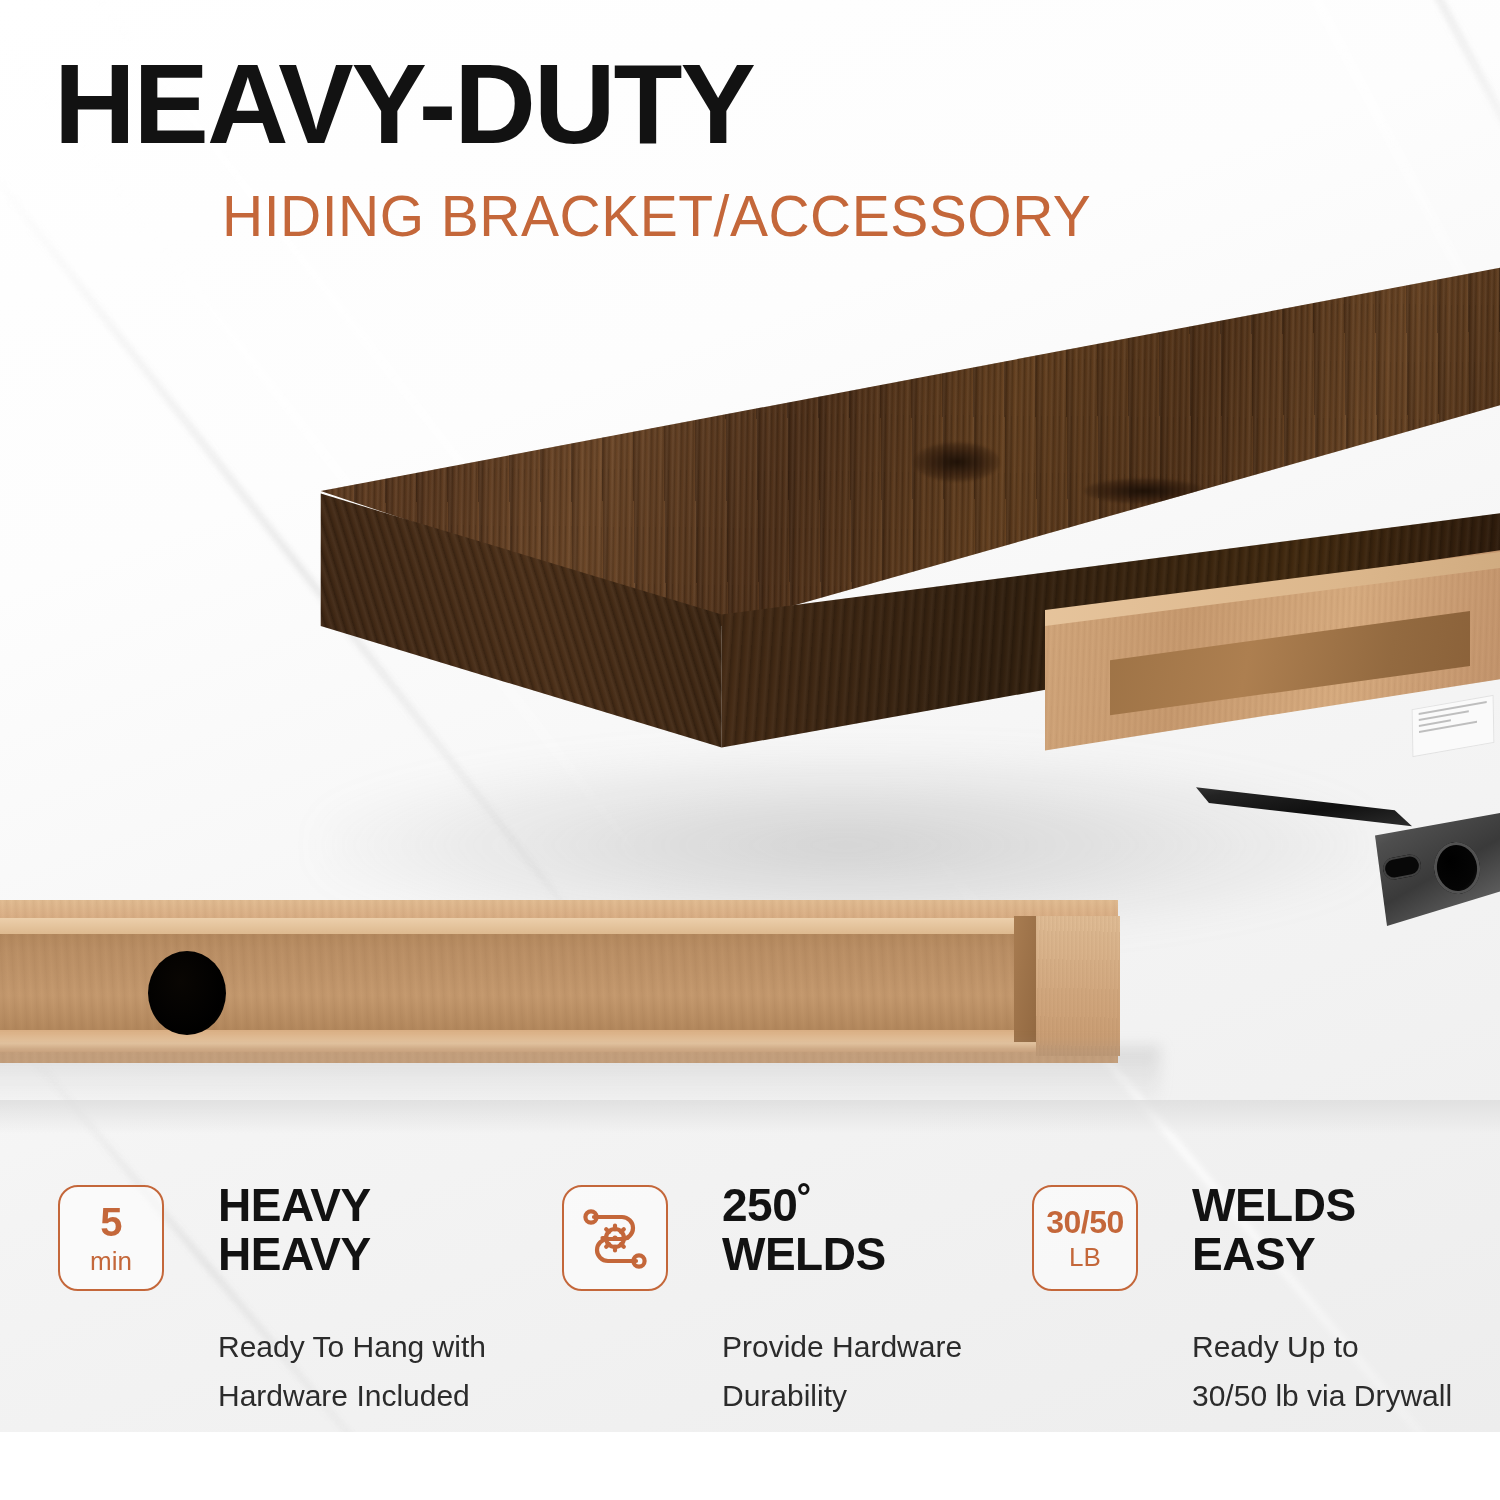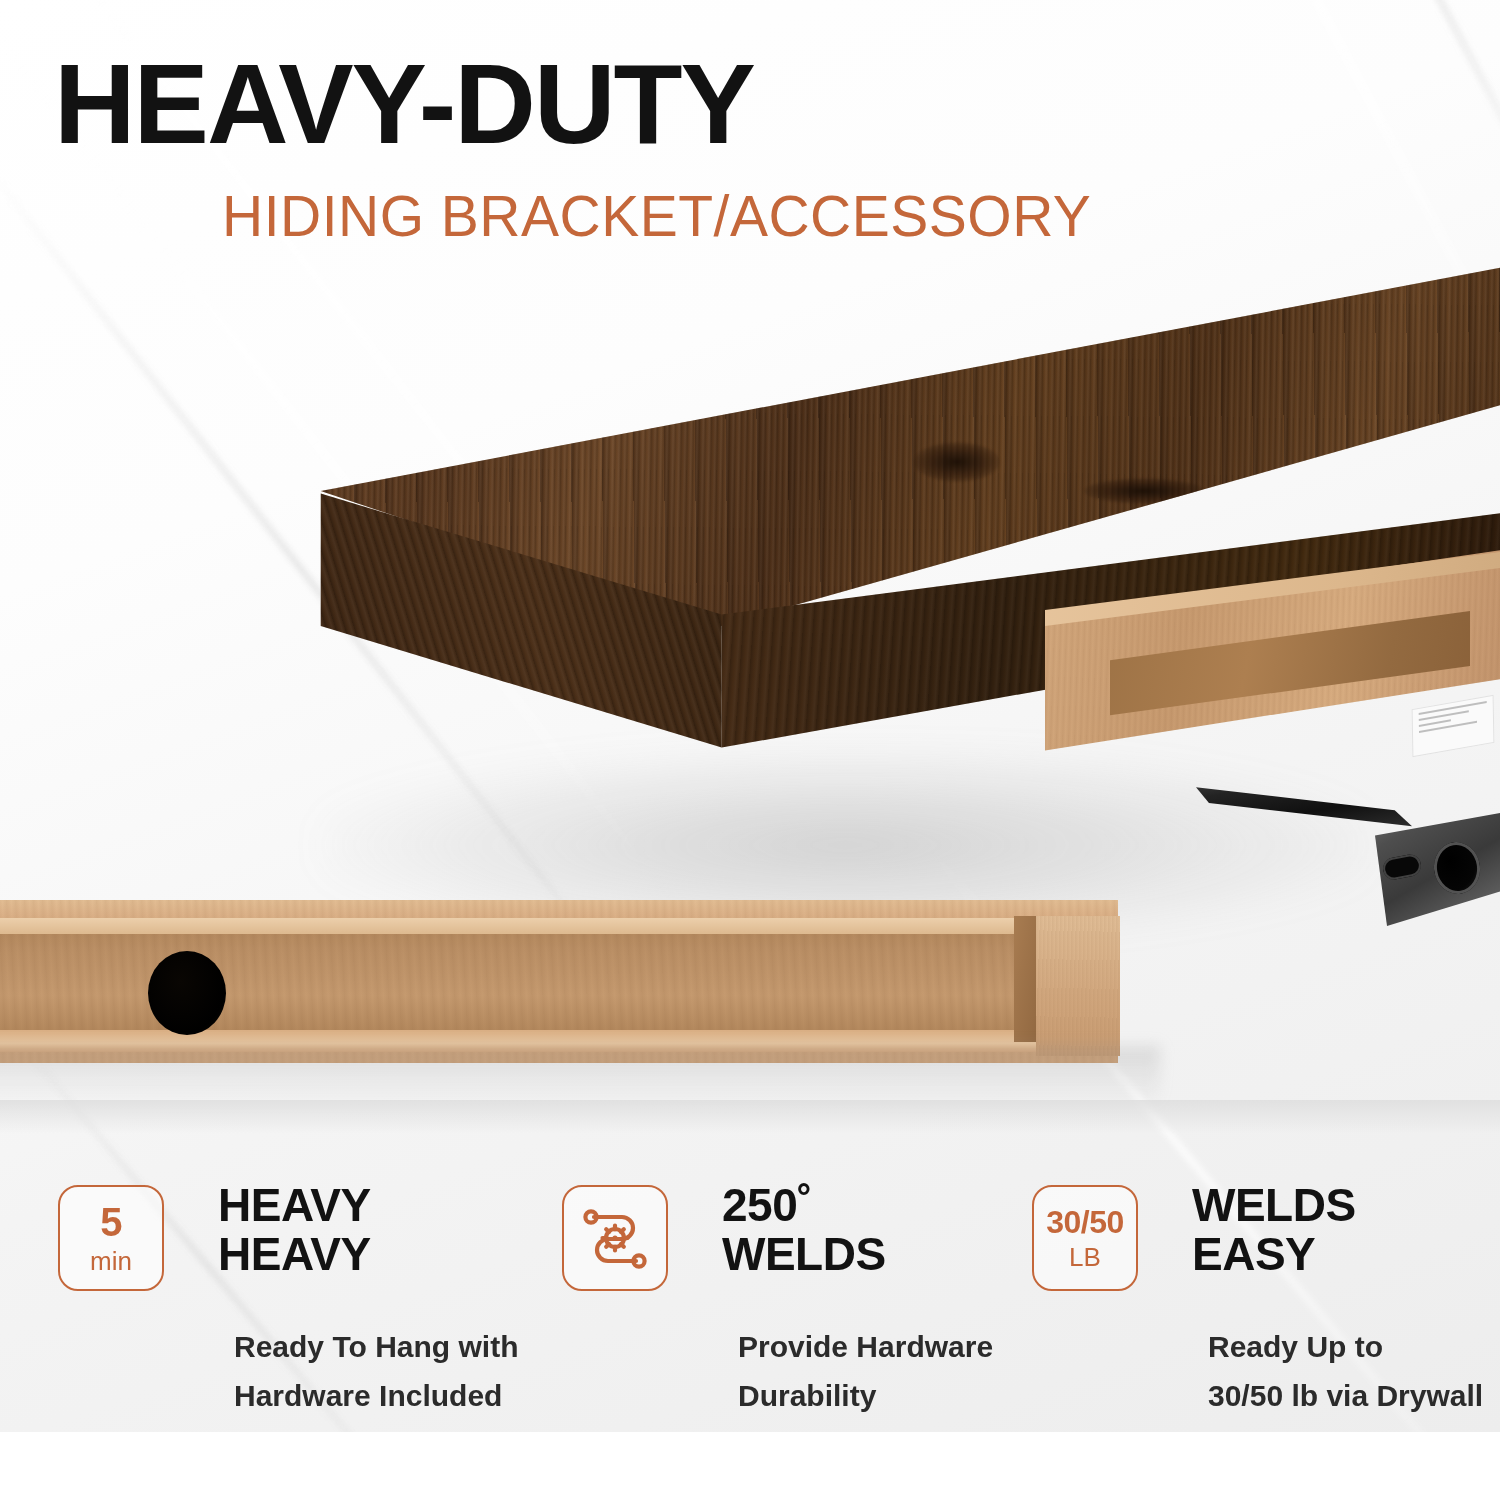--- a/index.html
+++ b/index.html
@@ -221,22 +221,22 @@
     line-height:1; margin-top:6px;
   }
   .badge svg { display:block; }
 
   .feat h3 {
     position:absolute; left:160px; top:6px;
     font-size:46px; font-weight:bold; color:#121212;
     line-height:1.07; letter-spacing:-.5px;
   }
   .feat p {
-    position:absolute; left:176px; top:148px;
-    font-size:30px; font-weight:700; color:#2b2b2b;
+    position:absolute; left:160px; top:148px;
+    font-size:30px; font-weight:400; color:#2b2b2b;
     line-height:1.62; width:330px;
   }
   .feat.f3 p { width:360px; }
 </style>
 </head>
 <body>
 
 <div id="stage">
 
   <div class="swoosh" style="left:-260px; top:240px; width:1100px; height:8px; transform:rotate(52deg);"></div>

